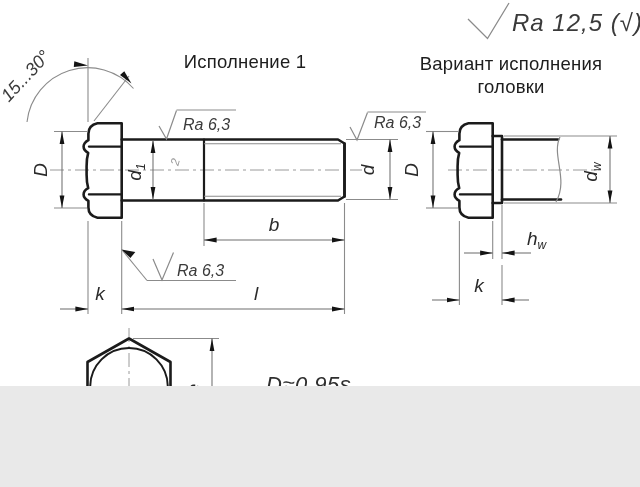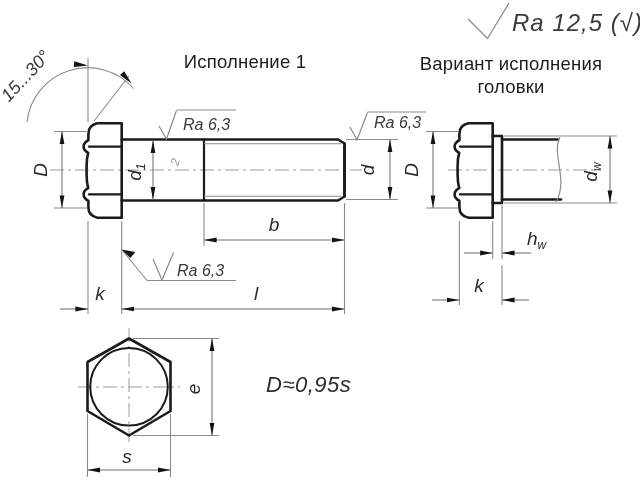--- a/index.html
+++ b/index.html
@@ -1,16 +1,16 @@
 <!DOCTYPE html>
 <html><head>
 <meta charset="utf-8">
 <style>
   html,body{margin:0;padding:0;background:#e9e9e9;}
-  .stage{width:640px;height:487px;background:#fff;position:relative;font-family:"Liberation Sans",sans-serif;overflow:hidden;}
+  .stage{width:640px;height:386px;background:#fff;position:relative;font-family:"Liberation Sans",sans-serif;overflow:hidden;}
   svg{display:block;}
   text{fill:#262626;}
   .title{font-size:18.5px;letter-spacing:.2px;fill:#1d1d1d;}
   .dim{font-style:italic;font-size:19px;fill:#2a2a2a;}
   .dimsub{font-style:italic;font-size:12px;fill:#2a2a2a;}
   .ra{font-style:italic;font-size:16px;fill:#3a3a3a;}
   .ra-big{font-style:italic;font-size:24px;fill:#3a3a3a;letter-spacing:1px;}
   .formula{font-style:italic;font-size:22px;fill:#2f2f2f;letter-spacing:.5px;}
   .angle{font-style:italic;font-size:18px;fill:#3a3a3a;}
   .mark2{font-style:italic;font-size:12px;fill:#9a9a9a;}

